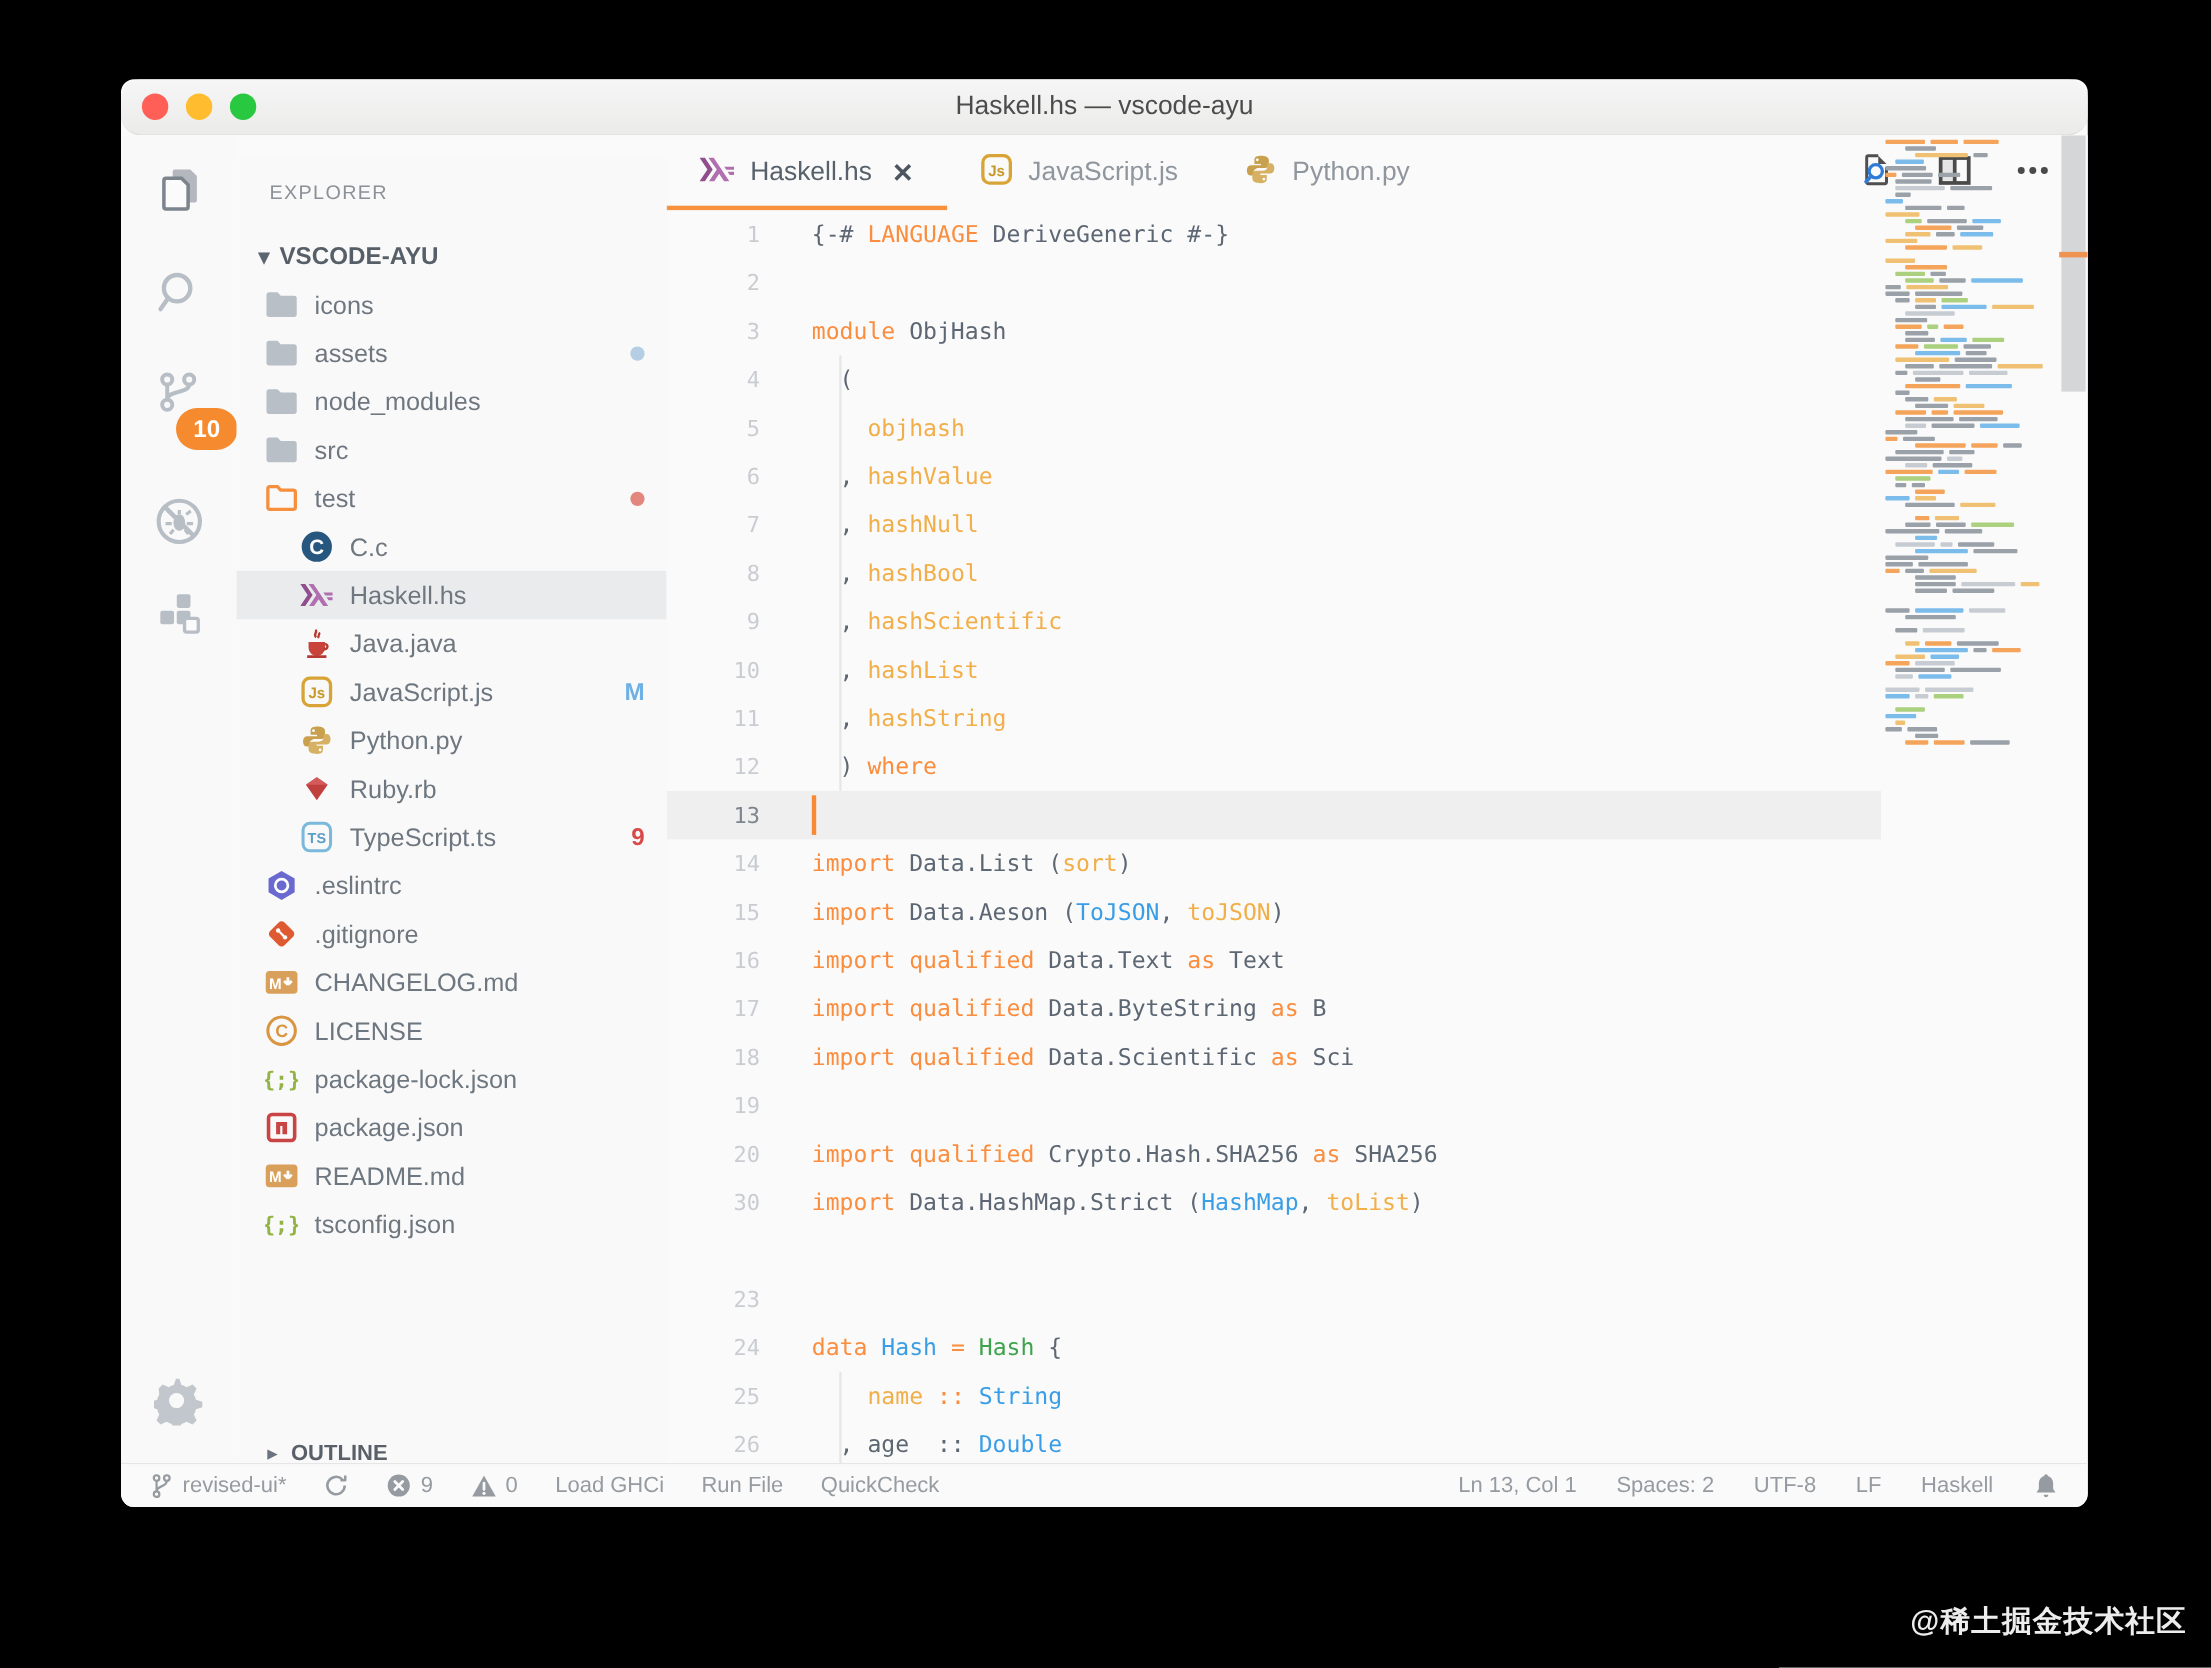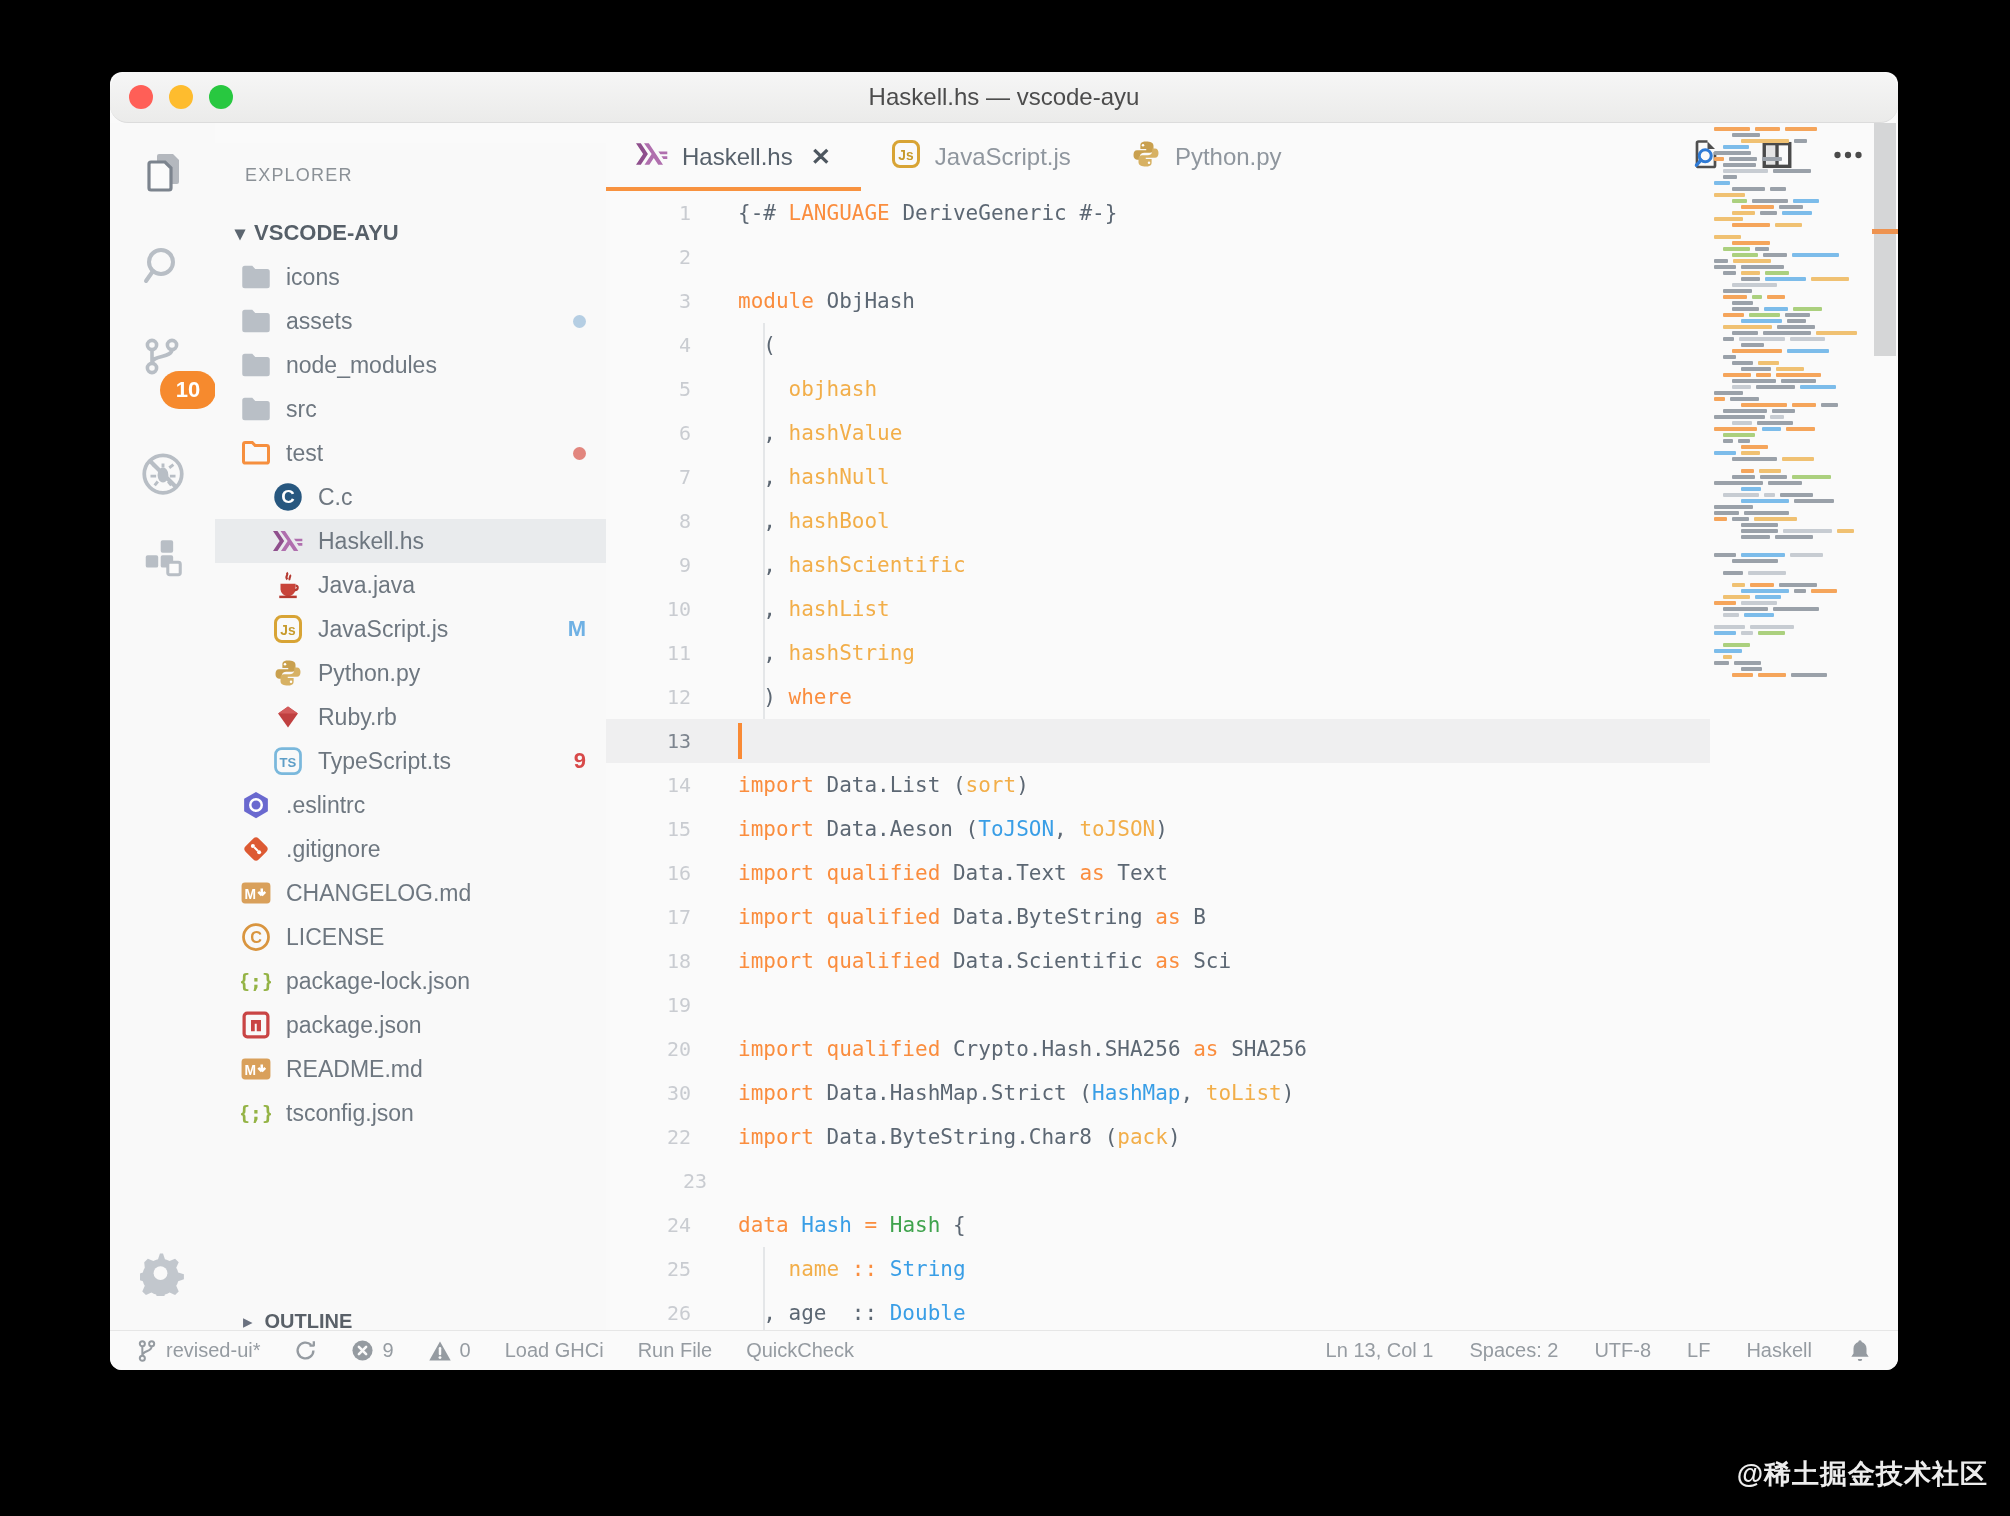--- a/index.html
+++ b/index.html
@@ -415,22 +415,21 @@
           <div class="cl" style="top: 484px; position: absolute; left: 0px; right: 0px;"><span class="num">12</span><span class="src"><span class="tk-d">  ) </span><span class="tk-k">where</span></span></div>
           <div class="cl current" style="top: 528px; position: absolute; left: 0px; right: 0px;"><div class="curbg"></div><div class="caret"></div><span class="num">13</span><span class="src"></span></div>
           <div class="cl" style="top: 572px; position: absolute; left: 0px; right: 0px;"><span class="num">14</span><span class="src"><span class="tk-k">import</span><span class="tk-d"> Data.List (</span><span class="tk-f">sort</span><span class="tk-d">)</span></span></div>
           <div class="cl" style="top: 616px; position: absolute; left: 0px; right: 0px;"><span class="num">15</span><span class="src"><span class="tk-k">import</span><span class="tk-d"> Data.Aeson (</span><span class="tk-t">ToJSON</span><span class="tk-d">, </span><span class="tk-f">toJSON</span><span class="tk-d">)</span></span></div>
           <div class="cl" style="top: 660px; position: absolute; left: 0px; right: 0px;"><span class="num">16</span><span class="src"><span class="tk-k">import</span><span class="tk-d"> </span><span class="tk-k">qualified</span><span class="tk-d"> Data.Text </span><span class="tk-k">as</span><span class="tk-d"> Text</span></span></div>
           <div class="cl" style="top: 704px; position: absolute; left: 0px; right: 0px;"><span class="num">17</span><span class="src"><span class="tk-k">import</span><span class="tk-d"> </span><span class="tk-k">qualified</span><span class="tk-d"> Data.ByteString </span><span class="tk-k">as</span><span class="tk-d"> B</span></span></div>
           <div class="cl" style="top: 748px; position: absolute; left: 0px; right: 0px;"><span class="num">18</span><span class="src"><span class="tk-k">import</span><span class="tk-d"> </span><span class="tk-k">qualified</span><span class="tk-d"> Data.Scientific </span><span class="tk-k">as</span><span class="tk-d"> Sci</span></span></div>
           <div class="cl" style="top: 792px; position: absolute; left: 0px; right: 0px;"><span class="num">19</span></div>
           <div class="cl" style="top: 836px; position: absolute; left: 0px; right: 0px;"><span class="num">20</span><span class="src"><span class="tk-k">import</span><span class="tk-d"> </span><span class="tk-k">qualified</span><span class="tk-d"> Crypto.Hash.SHA256 </span><span class="tk-k">as</span><span class="tk-d"> SHA256</span></span></div>
           <div class="cl" style="top: 880px; position: absolute; left: 0px; right: 0px;"><span class="num">30</span><span class="src"><span class="tk-k">import</span><span class="tk-d"> Data.HashMap.Strict (</span><span class="tk-t">HashMap</span><span class="tk-d">, </span><span class="tk-f">toList</span><span class="tk-d">)</span></span></div>
-          <div class="cl" style="top: 924px; position: absolute; left: 0px; right: 0px;"><span class="num">22</span><span class="src"><span class="tk-k">import</span><span class="tk-d"> Data.ByteString.Char8 (</span><span class="tk-f">pack</span><span class="tk-d">)</span></span></div>
-          <div class="cl" style="top: 968px; position: absolute; left: 16px; right: 0px;"><span class="num">23</span><span class="src"></span></div>
+          <div class="cl" style="top: 968px; position: absolute; left: 0px; right: 0px;"><span class="num">23</span><span class="src"></span></div>
           <div class="cl" style="top: 1012px; position: absolute; left: 0px; right: 0px;"><span class="num">24</span><span class="src"><span class="tk-k">data</span><span class="tk-d"> </span><span class="tk-t">Hash</span><span class="tk-d"> </span><span class="tk-k">=</span><span class="tk-d"> </span><span class="tk-c">Hash</span><span class="tk-d"> {</span></span></div>
           <div class="cl" style="top: 1056px; position: absolute; left: 0px; right: 0px;"><span class="num">25</span><span class="src"><span class="tk-d">    </span><span class="tk-f">name</span><span class="tk-d"> </span><span class="tk-k">::</span><span class="tk-d"> </span><span class="tk-t">String</span></span></div>
           <div class="cl" style="top: 1100px; position: absolute; left: 0px; right: 0px;"><span class="num">26</span><span class="src"><span class="tk-d">  , age  :: </span><span class="tk-t">Double</span></span></div>
         </div>
 
       <div class="minimap" id="minimap">
           <div class="mrow" style="left: 4px; top: 4px; width: 36.0375px; background: rgb(245, 165, 91);"></div>
           <div class="mrow" style="left: 45.0375px; top: 4px; width: 25.0039px; background: rgb(245, 165, 91);"></div>
           <div class="mrow" style="left: 75.0414px; top: 4px; width: 32.0406px; background: rgb(245, 165, 91);"></div>
           <div class="mrow" style="left: 22px; top: 10px; width: 28.1154px; background: rgb(154, 161, 169);"></div>

